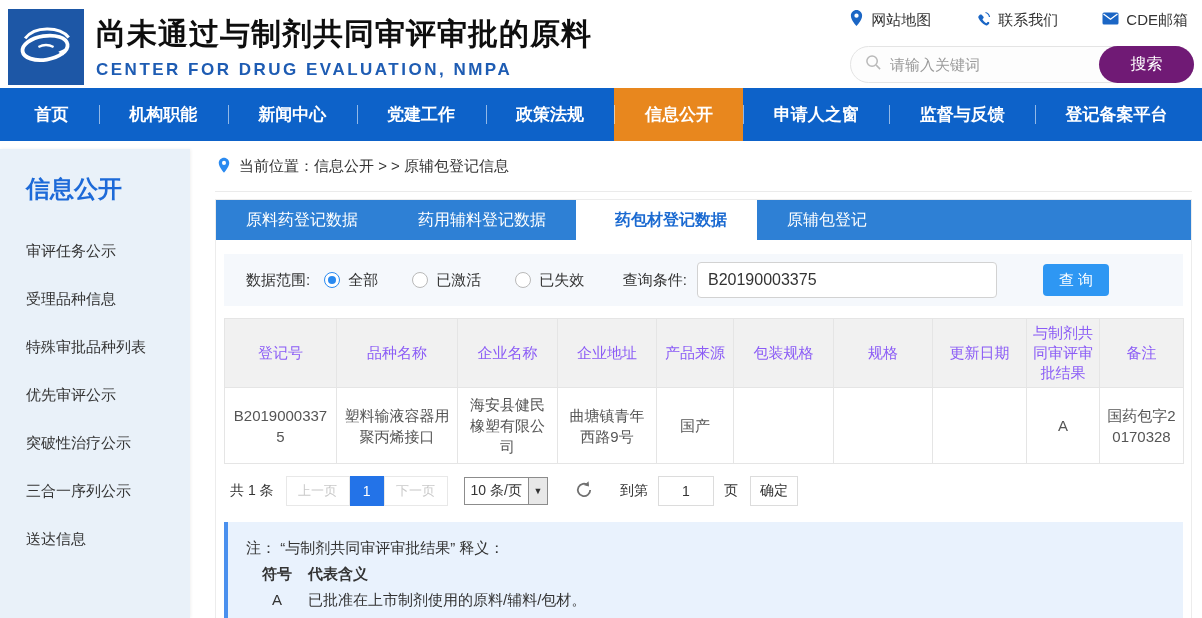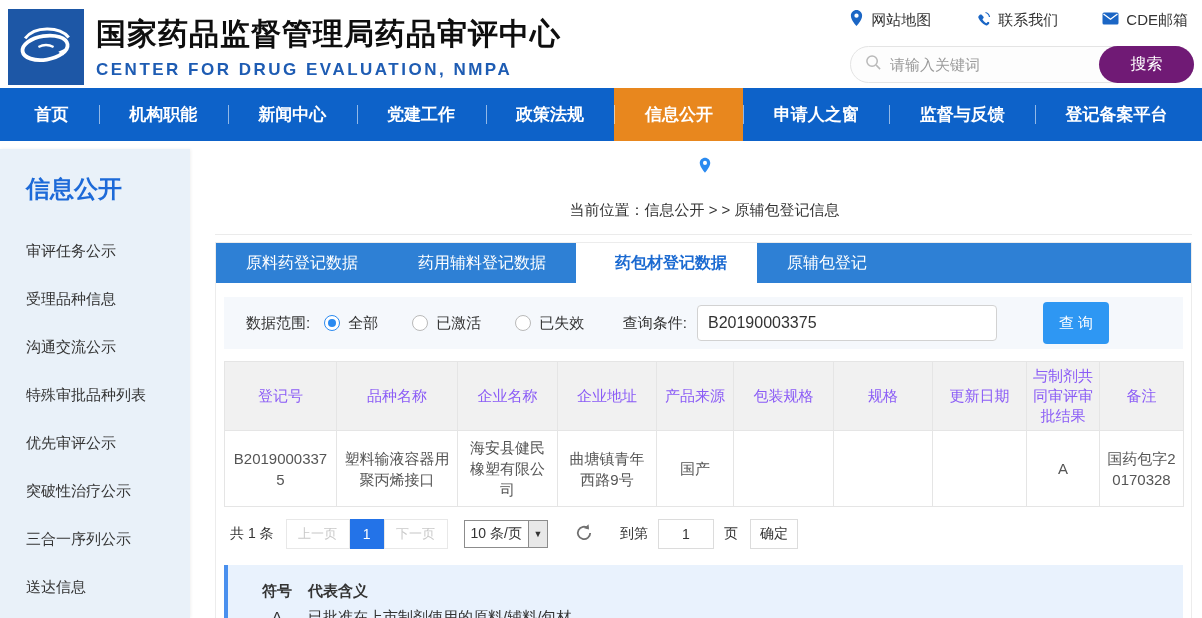--- a/index.html
+++ b/index.html
@@ -26,36 +26,36 @@
   .nav-item.active { background:#e8871e; }
 
   
   .sidebar { position:absolute; left:0; top:149px; width:190px; height:469px; background:#e9f1f9; padding:24px 0 0 26px; box-shadow:1px 0 3px rgba(0,0,0,.06); }
   .sidebar-title { font-size:24px; font-weight:bold; color:#1d6ad8; margin-bottom:22px; }
   .sidebar-list { list-style:none; }
   .sidebar-item { height:48px; display:flex; align-items:center; font-size:15px; color:#333; cursor:pointer; }
 
   
   .main { position:absolute; left:215px; top:149px; width:977px; }
-  .breadcrumb { display:flex; align-items:center; gap:24px; font-size:15px; color:#333; padding:8px 0 14px 2px; border-bottom:1px solid #ebebeb;flex-direction:column; }
+  .breadcrumb { display:flex; gap:8px; font-size:15px; color:#333; padding:8px 0 14px 2px; border-bottom:1px solid #ebebeb; }
   .panel { margin-top:7px; border:1px solid #ececec; background:#fff; padding-bottom:10px; min-height:400px; }
 
   .tab-bar { height:40px; background:#2e80d5; display:flex; align-items:stretch; }
   .tab { display:flex; align-items:center; padding:0 30px; color:#fff; font-size:16px; cursor:pointer; white-space:nowrap; }
   .tab.active { background:#fff; color:#1b6ad1; font-weight:bold;padding-left:39px; }
 
   .filter-row { margin:14px 8px 0; height:52px; background:#f5f8fc; display:flex; align-items:center; padding:0 22px; font-size:15px; color:#333; }
   .radio-group { display:flex; align-items:center; gap:34px; margin-left:14px; }
   .radio-opt { display:flex; align-items:center; gap:8px; cursor:pointer; }
   .radio { width:16px; height:16px; border:1px solid #b9b9b9; border-radius:50%; background:#fff; position:relative; }
   .radio.active { border-color:#2a8af0; }
   .radio.active::after { content:''; position:absolute; inset:3px; border-radius:50%; background:#2a8af0; }
   .query-label { margin-left:auto; margin-right:10px; }
   .query-input { width:300px; height:36px; border:1px solid #d2d2d2; border-radius:4px; padding:0 10px; font-size:16px; color:#333; outline:none; }
-  .query-btn { margin-left:46px; margin-right:52px; width:66px; height:42px; background:#2e97f3; border:none; border-radius:4px; color:#fff; font-size:15px; cursor:pointer; white-space:nowrap; }
+  .query-btn { margin-left:46px; margin-right:52px; width:66px; height:32px; background:#2e97f3; border:none; border-radius:4px; color:#fff; font-size:15px; cursor:pointer; white-space:nowrap; }
 
   table.data { margin:12px 8px 0; width:959px; border-collapse:collapse; table-layout:fixed; }
   table.data th { background:#f1f1f1; color:#8b5cf6; font-weight:normal; font-size:15px; border:1px solid #e5e5e5; padding:4px 6px; height:64px; line-height:20px; }
   table.data td { color:#555; font-size:15px; text-align:center; border:1px solid #e5e5e5; padding:6px 6px; height:56px; line-height:21px; word-break:break-all; }
 
   .pager { margin:12px 8px 0 14px; display:flex; align-items:center; font-size:14px; color:#333; }
   .pager .total { margin-right:12px; }
   .pg-btn { width:64px; height:30px; border:1px solid #e8e8e8; background:#fff; color:#c9c9c9; font-size:13px; display:flex; align-items:center; justify-content:center; cursor:default; }
   .pg-page { width:34px; height:30px; background:#2373e8; color:#fff; display:flex; align-items:center; justify-content:center; font-size:14px; cursor:pointer; }
   .page-size { margin-left:16px; height:28px; border:1px solid #8c8c8c; background:#fff; display:flex; align-items:stretch; cursor:pointer; }
@@ -84,21 +84,21 @@
         <g fill="none" stroke="#ffffff">
           <ellipse cx="37" cy="41" rx="24" ry="12.5" stroke-width="4" transform="rotate(-9 37 41)"></ellipse>
           <path d="M16 31 C 26 18, 52 18, 62 30" stroke-width="3.2"></path>
           <path d="M30 40 q 8 -4 16 0" stroke-width="2.4"></path>
         </g>
         <path d="M51 45 l 11 -5 -6 9 z" fill="#ffffff"></path>
       </svg>
     </span>
   </div>
   <div class="titles">
-    <div class="site-title">国家药品监督管理局药品审评中心</div>
+    <div class="site-title">尚未通过与制剂共同审评审批的原料</div>
     <div class="site-subtitle">CENTER FOR DRUG EVALUATION, NMPA</div>
   </div>
 
   <div class="util-links">
     <a class="util-link">
       <span>
         <svg width="15" height="17" viewBox="0 0 16 18">
             <path d="M8 0C4.7 0 2 2.7 2 6c0 4.6 6 11 6 11s6-6.4 6-11c0-3.3-2.7-6-6-6zm0 8.3A2.3 2.3 0 1 1 8 3.7a2.3 2.3 0 0 1 0 4.6z" fill="#1b66c5"></path>
           </svg>
       </span>
@@ -146,21 +146,20 @@
   <a class="nav-item">申请人之窗</a>
   <a class="nav-item">监督与反馈</a>
   <a class="nav-item">登记备案平台</a>
 </div>
 
 <div class="sidebar">
   <div class="sidebar-title">信息公开</div>
   <ul class="sidebar-list">
     <li class="sidebar-item">审评任务公示</li>
     <li class="sidebar-item">受理品种信息</li>
-    <li class="sidebar-item">沟通交流公示</li>
     <li class="sidebar-item">特殊审批品种列表</li>
     <li class="sidebar-item">优先审评公示</li>
     <li class="sidebar-item">突破性治疗公示</li>
     <li class="sidebar-item">三合一序列公示</li>
     <li class="sidebar-item">送达信息</li>
   </ul>
 </div>
 
 <div class="main">
   <div class="breadcrumb">
@@ -261,20 +260,21 @@
             </svg>
         </span>
       </span>
       <span class="goto-label">到第</span>
       <input class="goto-input" value="1" style="">
       <span class="goto-page">页</span>
       <button class="confirm-btn">确定</button>
     </div>
 
     <div class="note">
+      <div class="note-line">注： “与制剂共同审评审批结果” 释义：</div>
       <div class="note-row">
         <span class="note-sym hdr">符号</span>
         <span class="note-meaning hdr">代表含义</span>
       </div>
       <div class="note-row">
         <span class="note-sym">A</span>
         <span class="note-meaning">已批准在上市制剂使用的原料/辅料/包材。</span>
       </div>
       <div class="note-row">
         <span class="note-sym">I</span>

